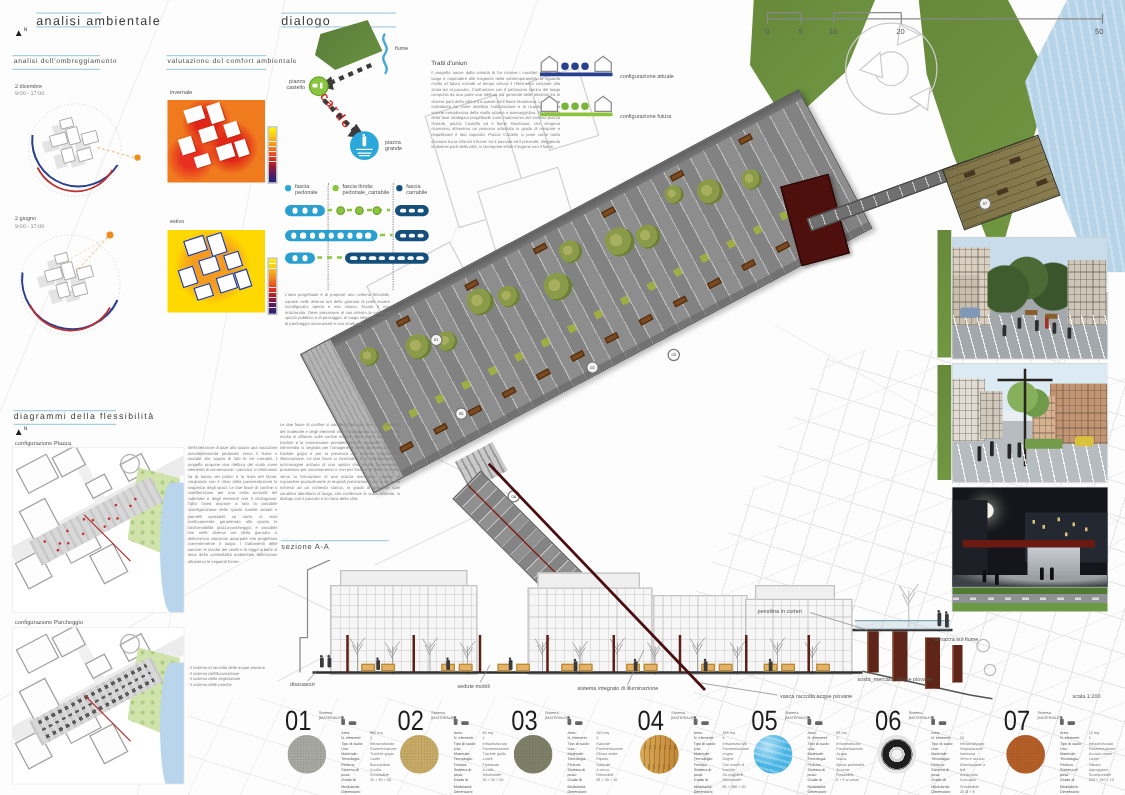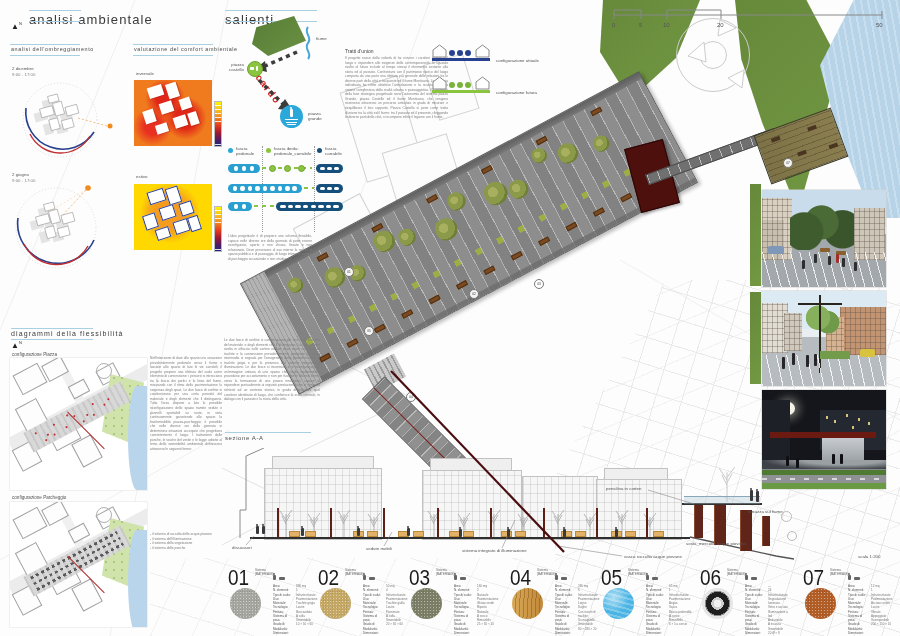--- a/index.html
+++ b/index.html
@@ -1,20 +1,20 @@
 <!DOCTYPE html>
 <html><head>
 <meta charset="utf-8">
 <style>
   html,body{margin:0;padding:0;background:#e8e8e8;}
   #board{position:relative;width:900px;height:636px;background:#fdfdfd;overflow:hidden;
          font-family:"Liberation Sans",sans-serif;color:#444;}
   .abs{position:absolute;}
   .hline{position:absolute;height:1px;background:#a9cfe2;}
-  .head{position:absolute;font-size:13px;letter-spacing:1.1px;color:#3a3a3a;white-space:nowrap;}
+  .head{position:absolute;font-size:10px;letter-spacing:1.1px;color:#3a3a3a;white-space:nowrap;}
   .subhead{position:absolute;font-size:5.4px;letter-spacing:.6px;color:#4a4a4a;white-space:nowrap;}
   .slabel{position:absolute;font-size:4.6px;color:#555;white-space:nowrap;}
   .tinytxt{position:absolute;font-size:3.3px;line-height:1.38;color:#7d7d7d;text-align:justify;}
   .lbl4{position:absolute;font-size:4.4px;color:#555;white-space:nowrap;}
   .pre{white-space:pre-line;}
   .north{position:absolute;font-size:8px;color:#222;line-height:1;}
   .north sup{font-size:4px;color:#333;}
   .cscale{position:absolute;width:6px;
     background:
       repeating-linear-gradient(180deg, transparent 0 3.4px, rgba(255,255,255,.85) 3.4px 3.9px),
@@ -342,21 +342,21 @@
       <div class="hb2" style="left: 26px; top: 22px; width: 13px; height: 11px;"></div>
       <div class="hb2" style="left: 46px; top: 18px; width: 11px; height: 11px;"></div>
       <div class="hb2" style="left: 10px; top: 30px; width: 11px; height: 13px;"></div>
       <div class="hb2" style="left: 40px; top: 36px; width: 13px; height: 11px;"></div>
       <div class="hb2" style="left: 55px; top: 32px; width: 9px; height: 13px;"></div>
       <div class="hb2" style="left: 22px; top: 44px; width: 12px; height: 9px;"></div>
     </div>
   <div class="cscale z8" style="left:214px;top:206px;height:44px"></div>
 
   <div class="hline z8" style="left:225px;top:10px;width:92px"></div>
-  <div class="head z8" style="left:225px;top:12px">salienti</div>
+  <div class="head z8" style="left:225px;top:12px">dialogo</div>
   <div class="hline z8" style="left:225px;top:21px;width:92px"></div>
 
   <div id="park" class="z8"></div>
   <svg class="abs z8" style="left:302px;top:26px" width="12" height="34">
     <path d="M6,1 C1,7 11,11 6,17 C1,23 11,27 6,33" stroke="#4aa8d8" stroke-width="2" fill="none"></path>
   </svg>
   <div class="lbl4 z8" style="left:316px;top:36px">fiume</div>
 
   <svg class="abs z8" style="left:225px;top:10px" width="120" height="130">
     <line x1="72" y1="42" x2="40" y2="56" stroke="#3c3c3c" stroke-width="3.5" stroke-dasharray="4,4"></line>

